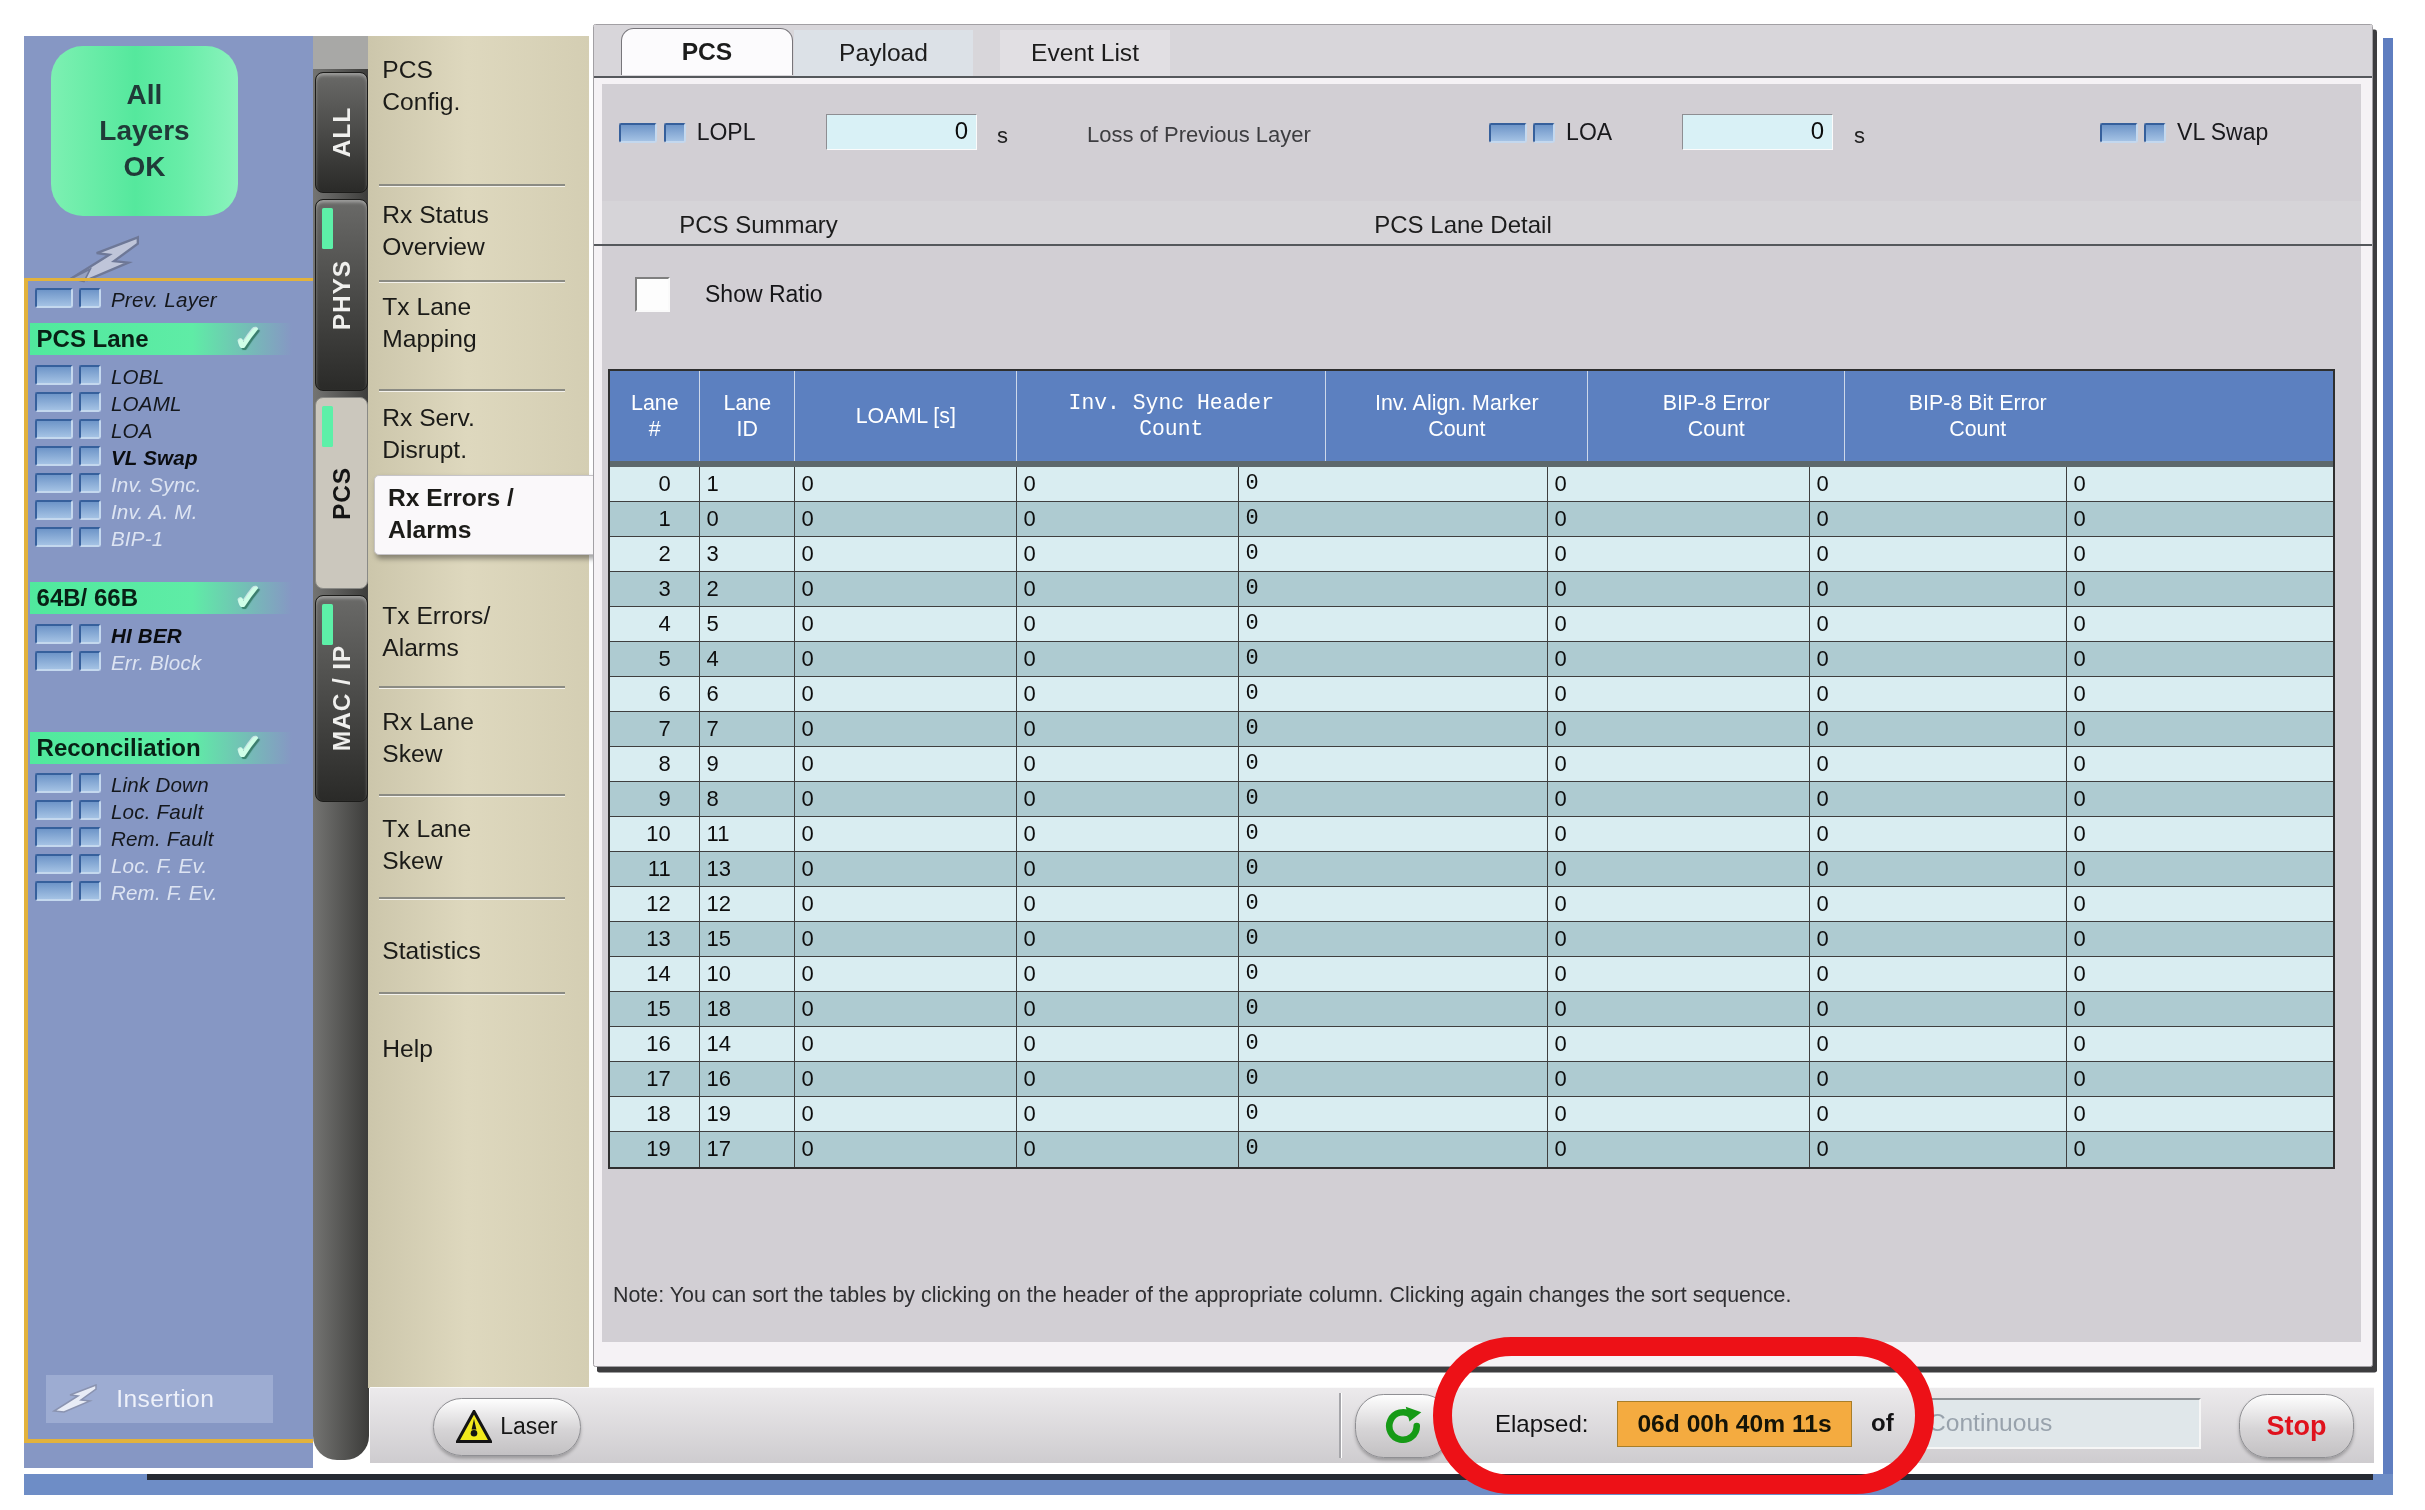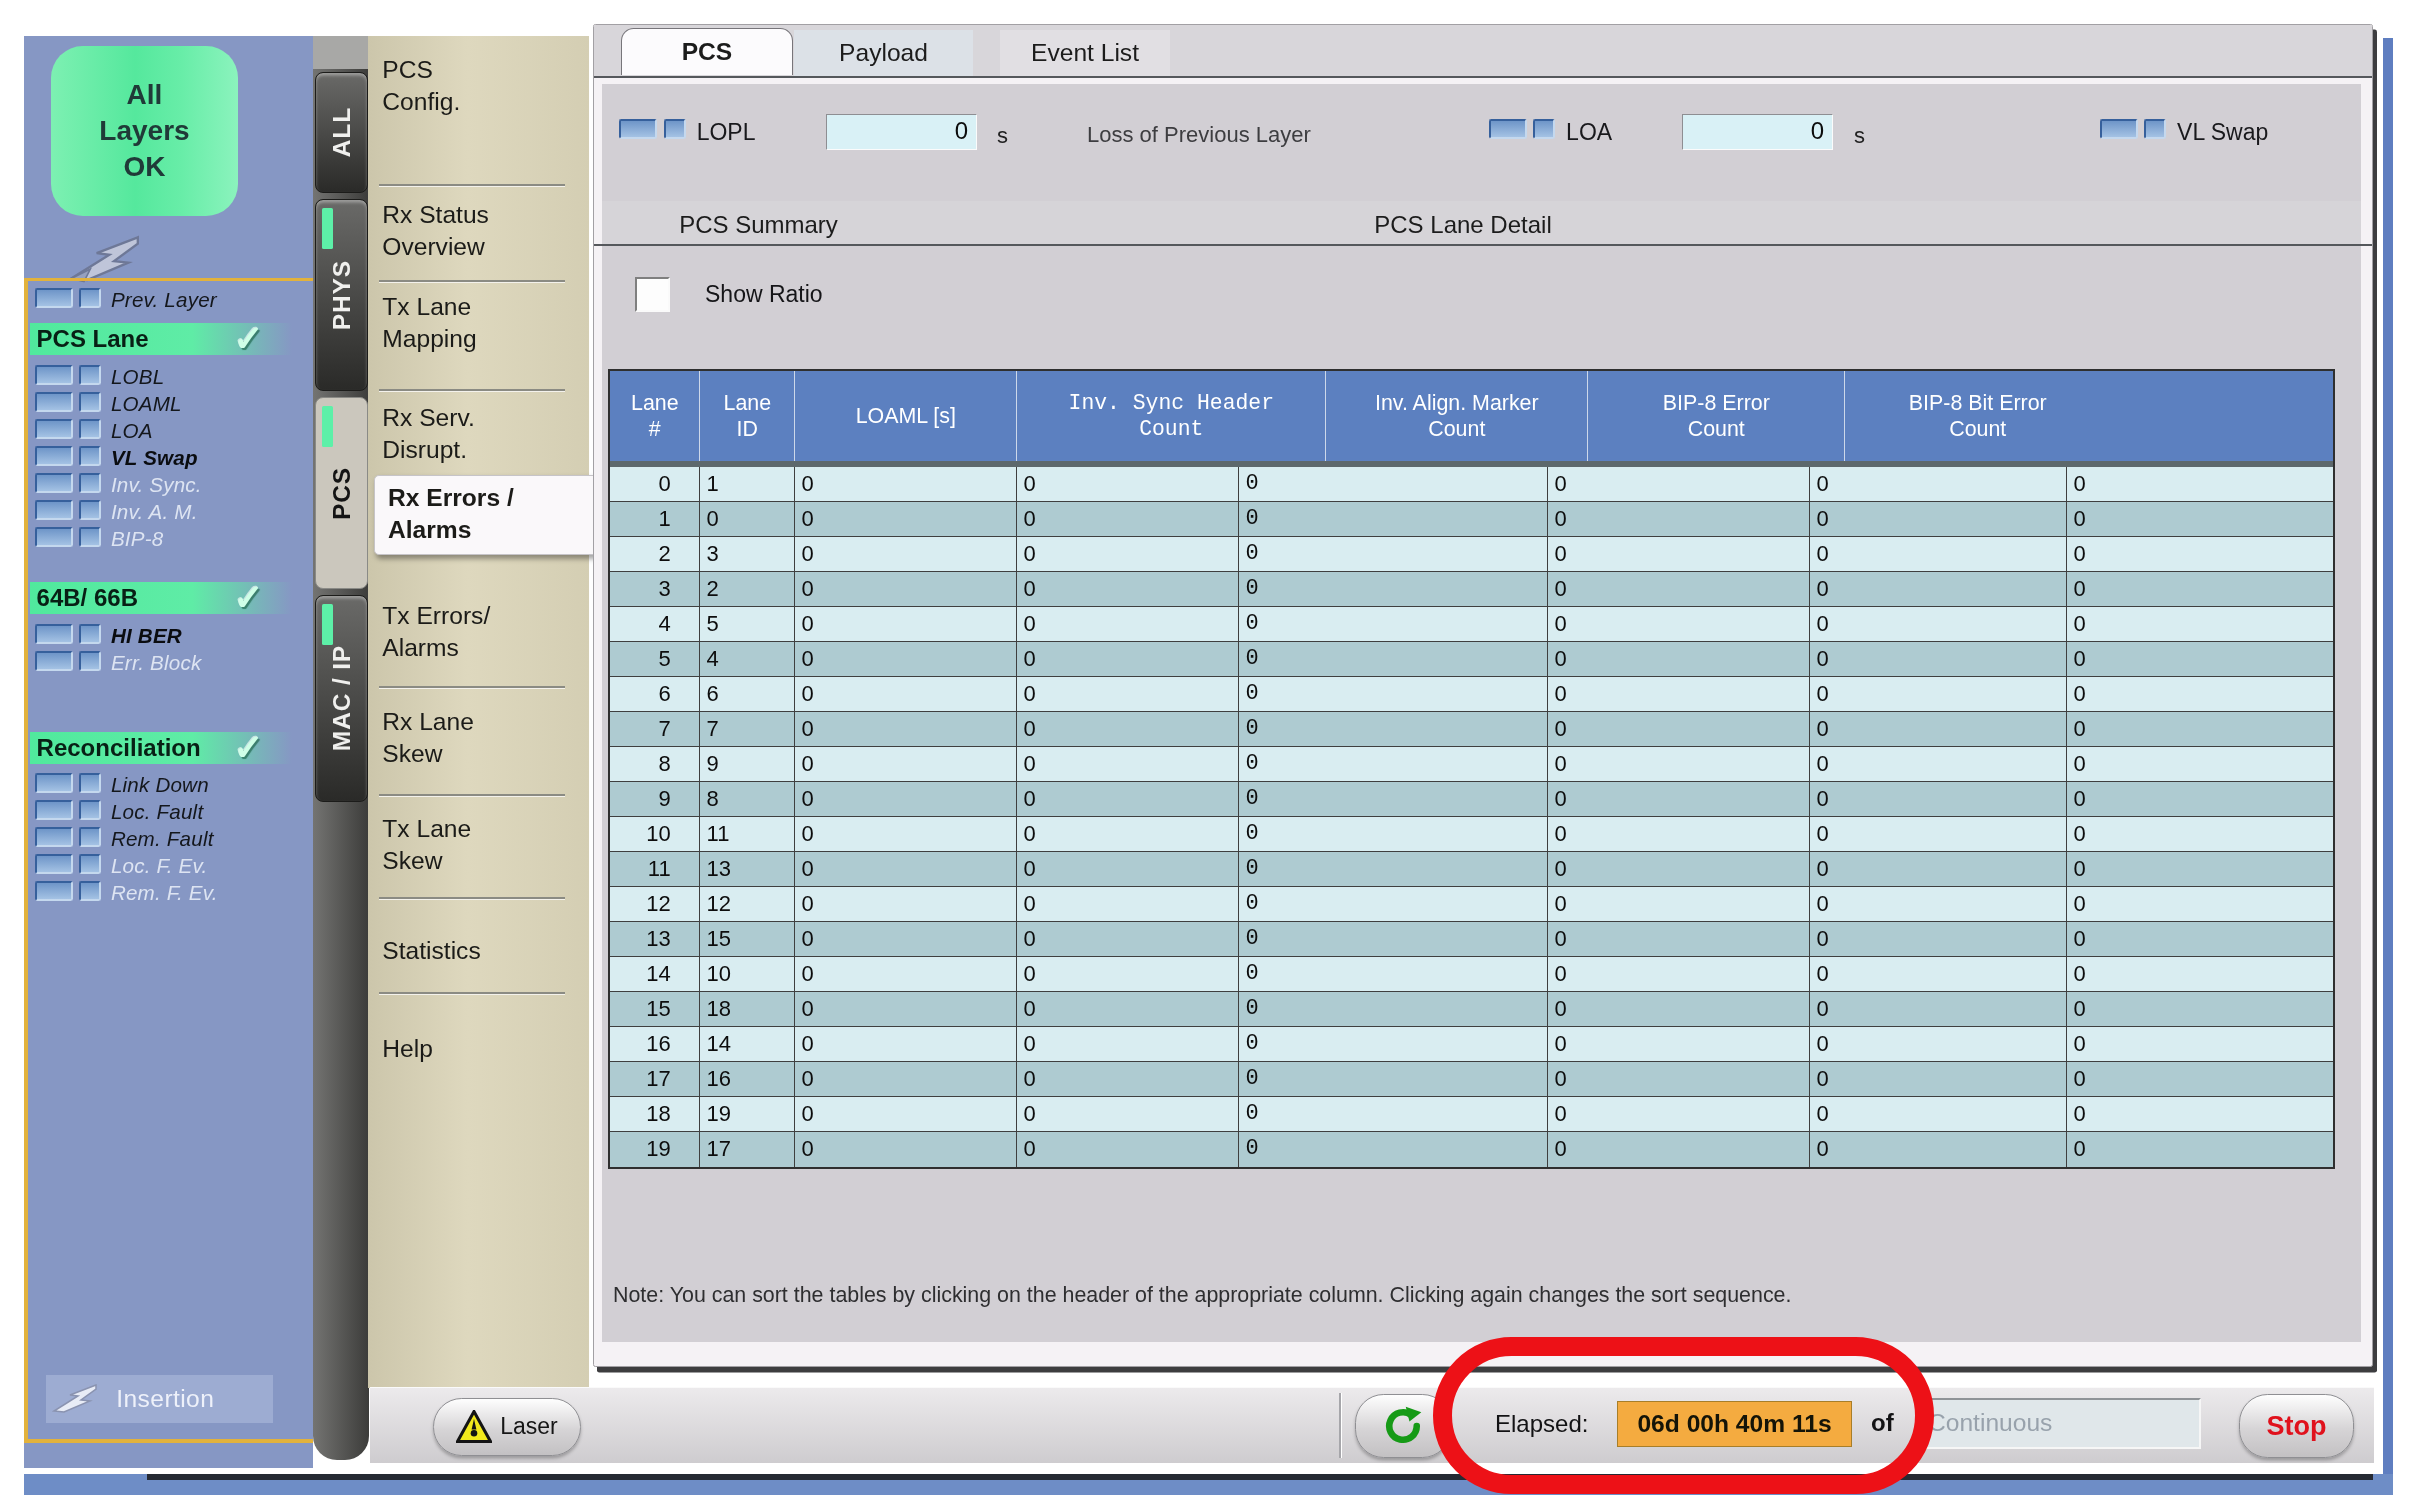--- a/index.html
+++ b/index.html
@@ -71,21 +71,21 @@
   #tabbar{position:absolute;left:0;top:0;width:100%;height:51px;background:#d8d6da;}
   .ttab{position:absolute;top:4.8px;height:46px;display:flex;align-items:center;justify-content:center;
     font-size:24.6px;color:#1c1c1c;}
   .ttab.t0{left:27px;width:170px;}
   .ttab.t1{left:200px;width:179px;background:#dce1e7;}
   .ttab.t2{left:406px;width:170px;background:#e1dfe3;}
   .ttab.sel{top:3.2px;background:#fcfbfd;border:1.6px solid #77757a;border-bottom:none;
     border-radius:12.7px 12.7px 0 0;font-weight:bold;}
   #tabline{position:absolute;left:0;top:51px;width:100%;height:1.6px;background:#55585c;}
   #ind-panel{position:absolute;left:8px;top:59px;width:1759px;height:117px;background:#d2cfd4;}
-  .ind{position:absolute;display:flex;align-items:flex-start;}
+  .ind{position:absolute;display:flex;align-items:center;}
   .ind .led{margin-top:0;}
   .ind .ilab{margin-left:11px;font-size:23px;color:#19191c;}
   .vfield{width:151px;height:36px;background:#d9f1f6;border:1.6px solid;border-color:#8e8e92 #fbfbfb #fbfbfb #8e8e92;
     box-sizing:border-box;font-size:24px;color:#0c0c0c;text-align:right;padding:2.4px 8px 0 0;}
   .unit{font-size:22px;color:#222;margin-left:8px;}
   .desc{font-size:22px;color:#3d3d40;}
   
   #subtabbar{position:absolute;left:8px;top:176px;width:1759px;height:44px;background:#d6d4d8;}
   .stab{position:absolute;display:flex;align-items:center;justify-content:center;font-size:24px;color:#1c1c1c;}
   .stab.s0{left:63px;top:182px;width:203px;height:36px;}
@@ -193,21 +193,21 @@
           <span class="slabel">Inv. Sync.</span>
         </div>
         <div class="srow lt">
           <span class="led lw"></span>
           <span class="led ln"></span>
           <span class="slabel">Inv. A. M.</span>
         </div>
         <div class="srow lt">
           <span class="led lw"></span>
           <span class="led ln"></span>
-          <span class="slabel">BIP-8</span>
+          <span class="slabel">BIP-1</span>
         </div>
         <div class="sp-small"></div>
         <div class="grp">
           <span class="grp-label">64B/ 66B</span>
           <span class="check">✓</span>
         </div>
         <div class="srow dk bd">
           <span class="led lw"></span>
           <span class="led ln"></span>
           <span class="slabel">HI BER</span>

